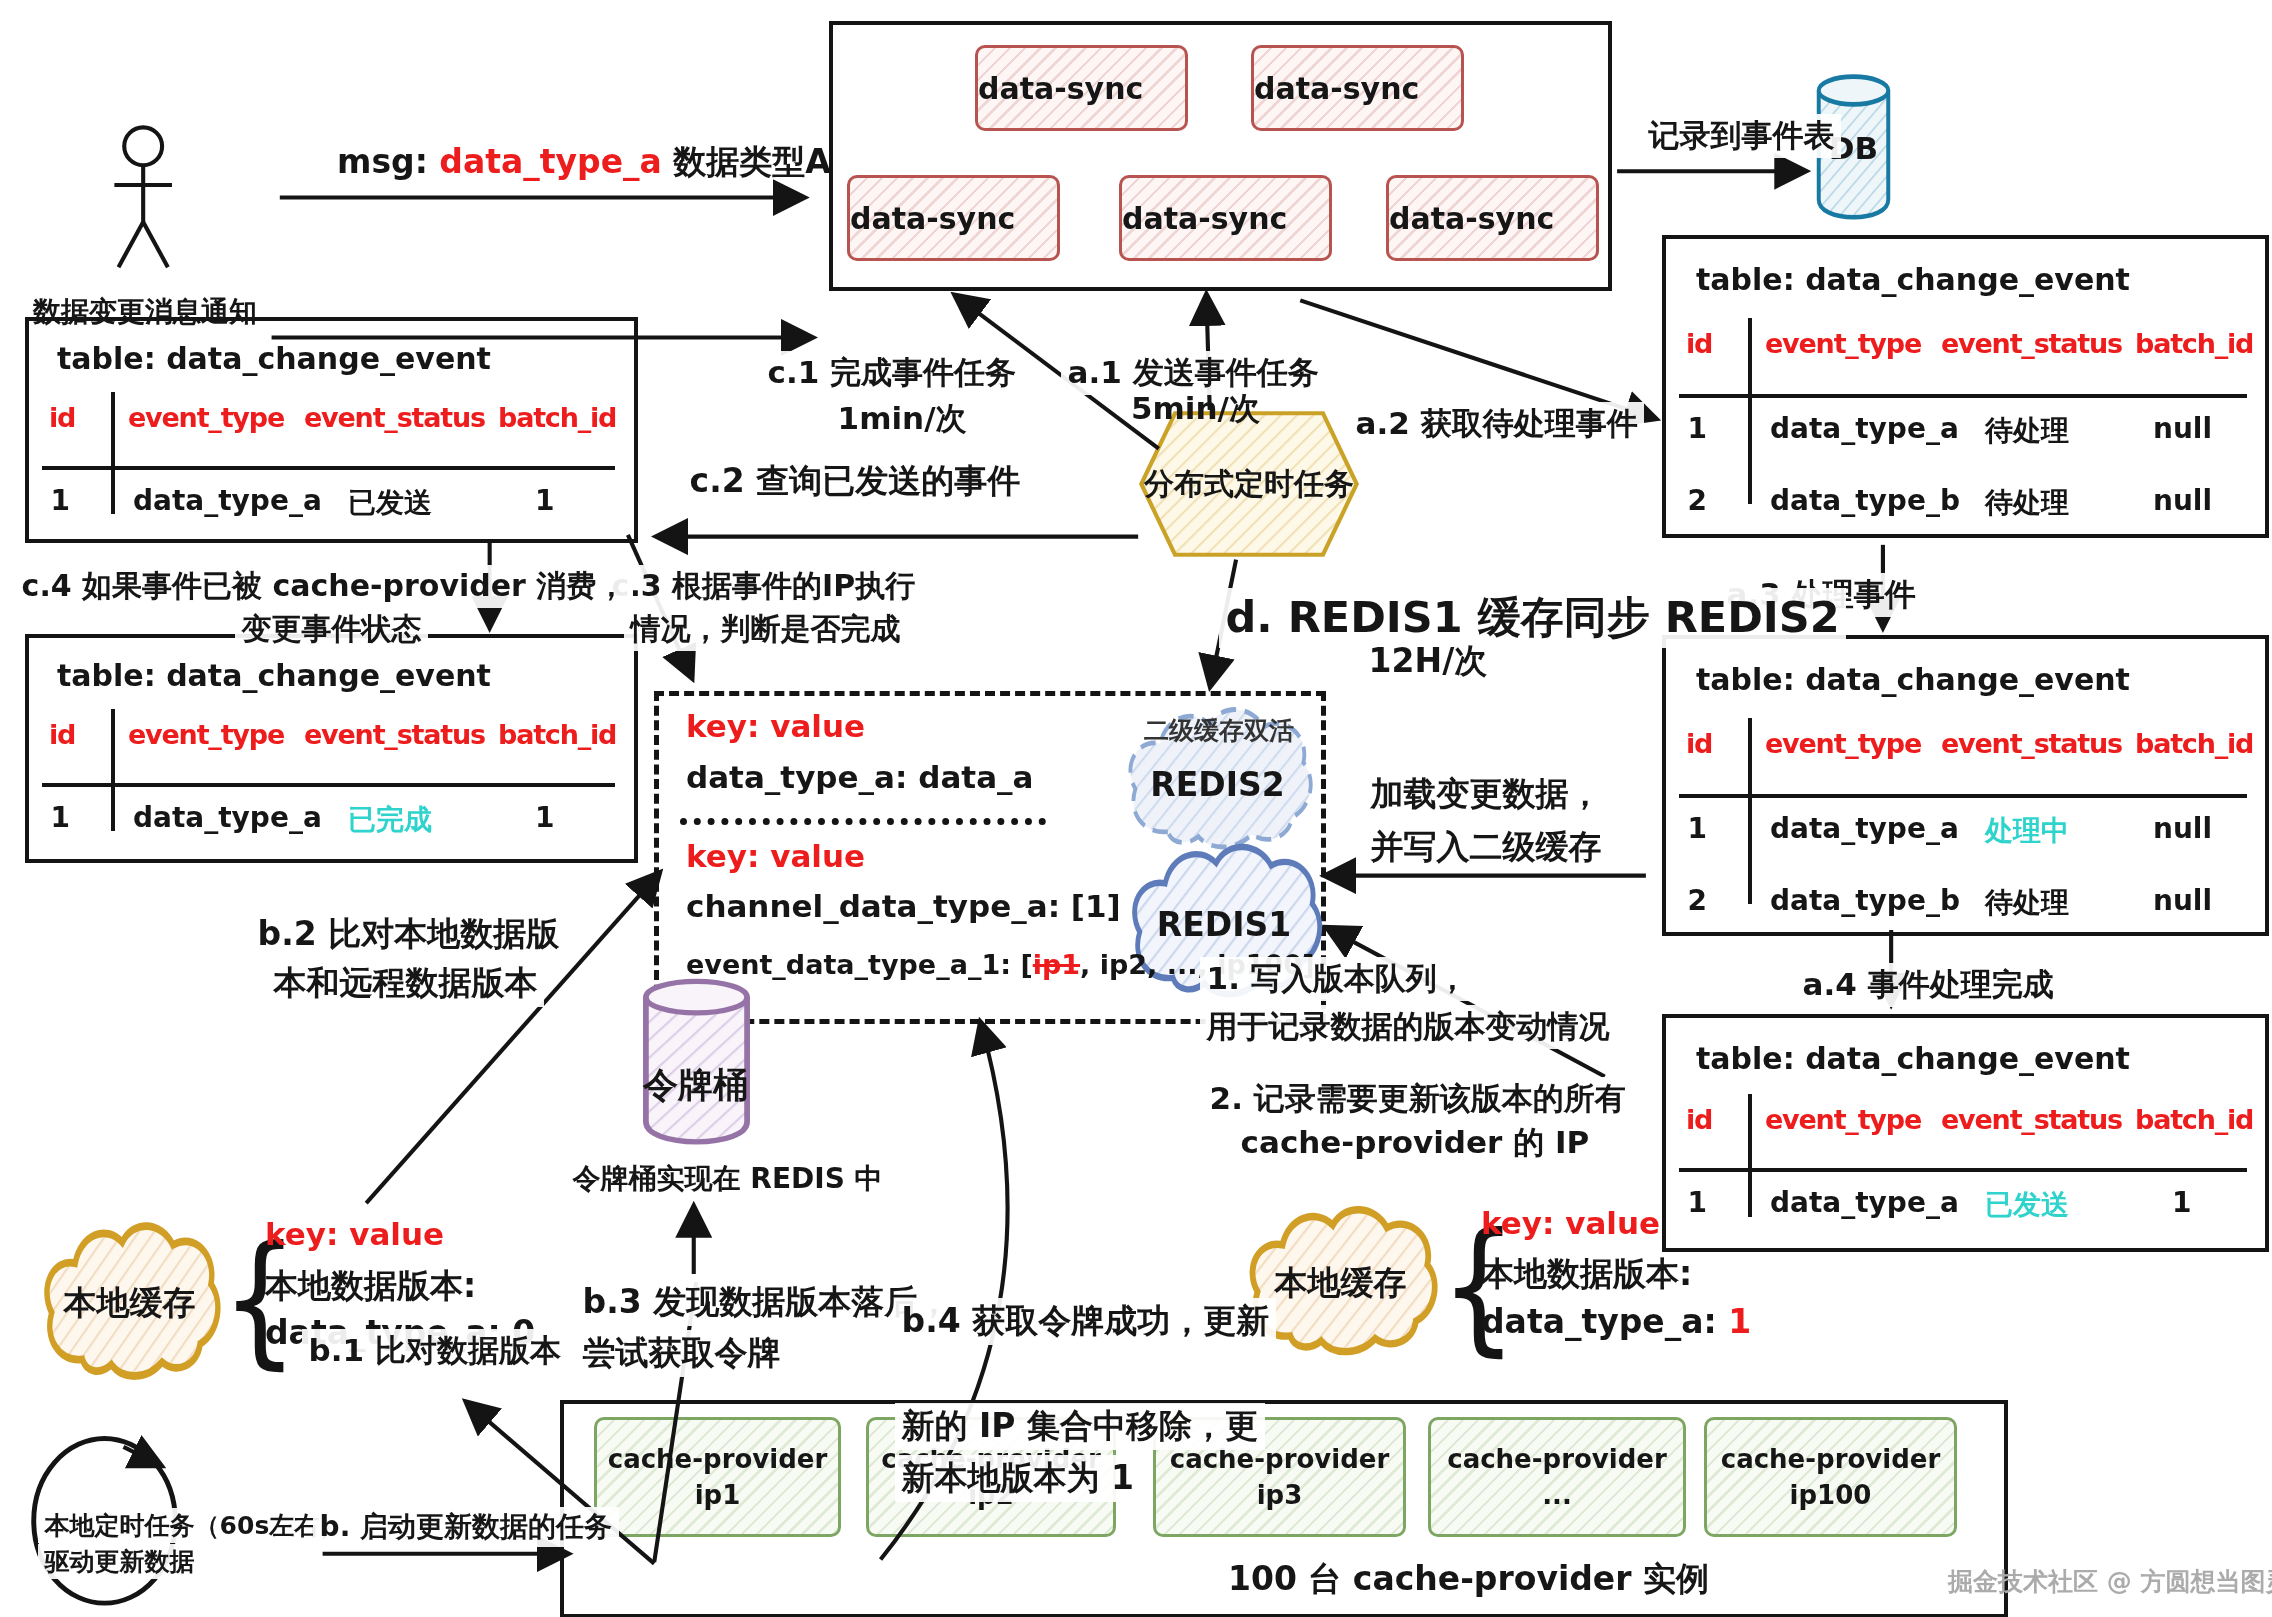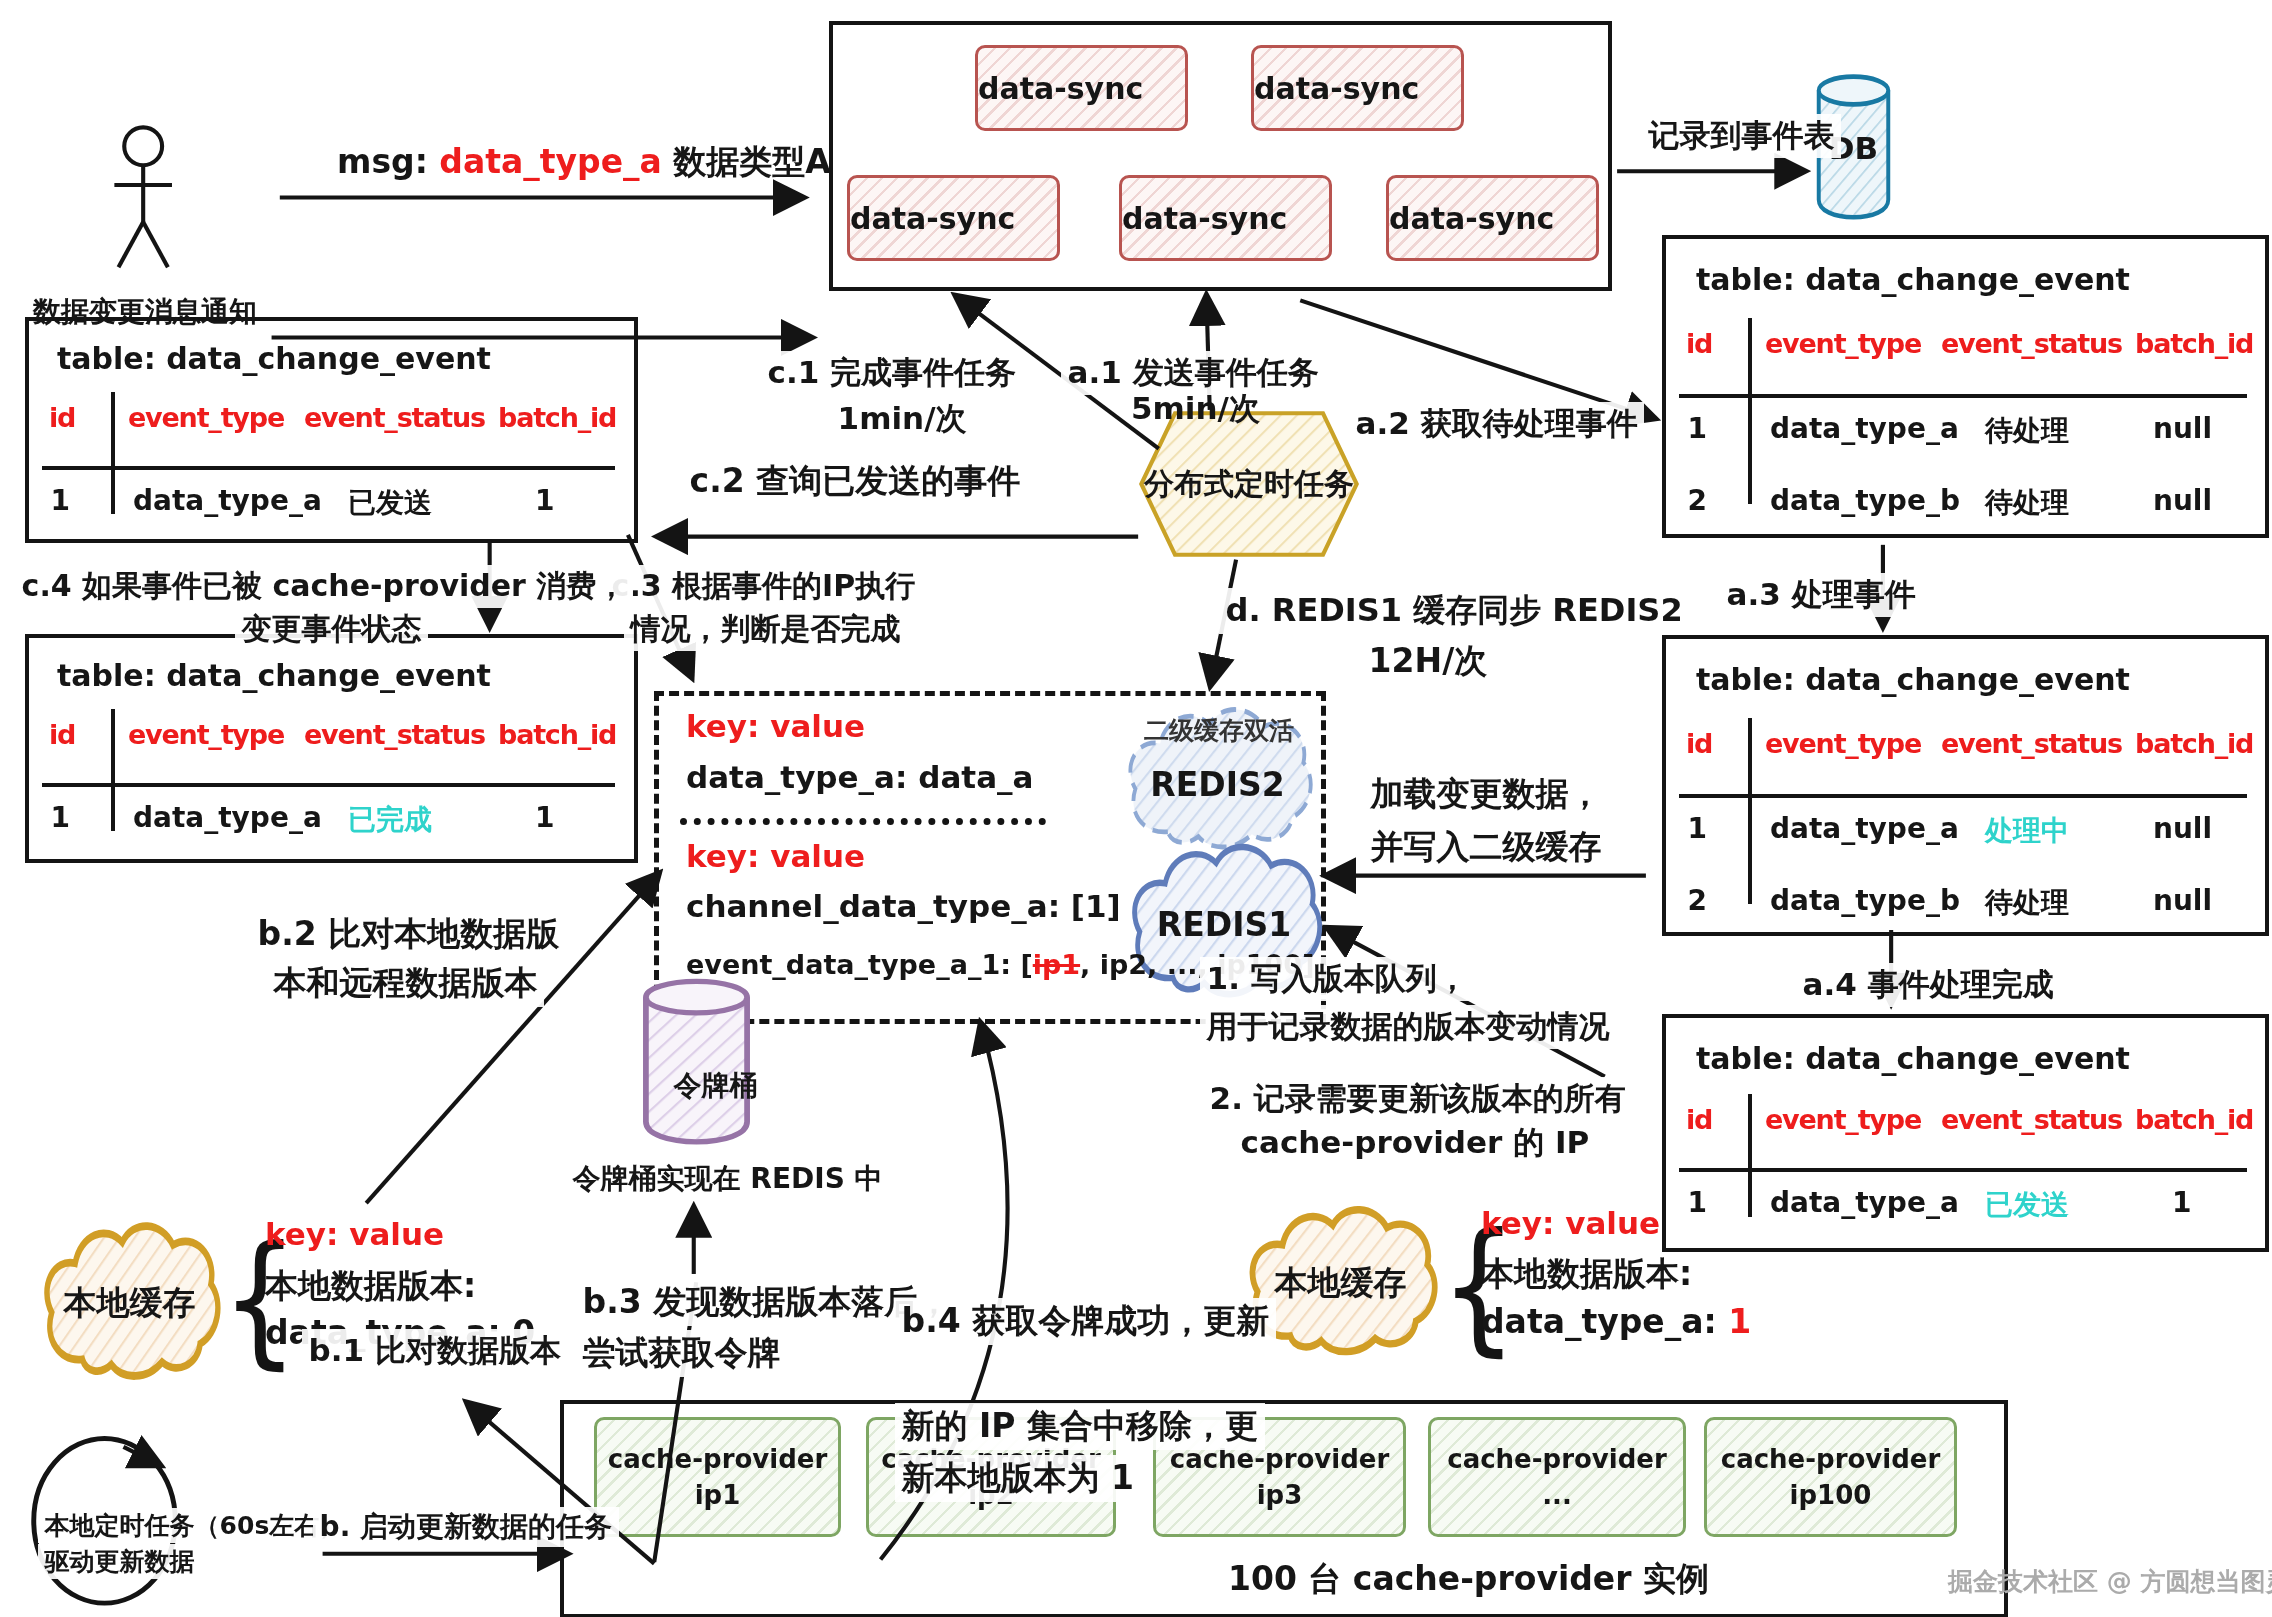--- a/index.html
+++ b/index.html
@@ -242,21 +242,21 @@
   <svg class="shape" style="left:639px;top:976px" width="115" height="169" viewBox="0 0 100 160" preserveAspectRatio="none">
     <defs>
         <pattern id="htk" width="12" height="12" patternTransform="rotate(45)" patternUnits="userSpaceOnUse">
           <rect width="12" height="12" fill="#f8f4fa"></rect>
           <line x1="0" y1="0" x2="0" y2="12" stroke="#ddcfe8" stroke-width="4"></line>
         </pattern>
       </defs>
     <path d="M6 20 L6 138 C6 150 26 157 50 157 C74 157 94 150 94 138 L94 20" fill="url(#htk)" stroke="#9673a6" stroke-width="5"></path>
     <ellipse cx="50" cy="20" rx="44" ry="15" fill="#f8f4fa" stroke="#9673a6" stroke-width="5"></ellipse>
   </svg>
-  <div class="cloud-label" style="left:658px;top:1061px;width:115px;height:49px;font-size:28px">
+  <div class="cloud-label" style="left:638px;top:1061px;width:115px;height:49px;font-size:35px">
       <span>令牌桶</span>
     </div>
   <div class="txt hl" style="left:566px;top:1150px;font-size:28px">令牌桶实现在 REDIS 中</div>
 
   <div class="box-frame" style="left:560px;top:1400px;width:1440px;height:210px">
     <div class="prov-box" style="left:30px;top:13px;width:241px">
         <span>cache-provider</span>
         <span>ip1</span>
       </div>
     <div class="prov-box" style="left:302px;top:13px;width:244px">
@@ -315,21 +315,21 @@
   <div class="txt hl" style="left:1061px;top:342px;font-size:31px">a.1 发送事件任务</div>
   <div class="txt" style="left:1131px;top:388px;font-size:31px">5min/次</div>
   <div class="txt hl" style="left:1349px;top:393px;font-size:31px">a.2 获取待处理事件</div>
   <div class="txt hl" style="left:1720px;top:564px;font-size:31px">a.3 处理事件</div>
   <div class="txt hl" style="left:1796px;top:954px;font-size:31px">a.4 事件处理完成</div>
   <div class="txt hl" style="left:683px;top:449px;font-size:33px">c.2 查询已发送的事件</div>
   <div class="txt hl" style="left:605px;top:556px;font-size:30px">c.3 根据事件的IP执行</div>
   <div class="txt hl" style="left:624px;top:599px;font-size:30px">情况，判断是否完成</div>
   <div class="txt hl" style="left:15px;top:556px;font-size:30px">c.4 如果事件已被 cache-provider 消费，</div>
   <div class="txt hl" style="left:235px;top:599px;font-size:30px">变更事件状态</div>
-  <div class="txt hl" style="left:1219px;top:579px;font-size:32px">d. REDIS1 缓存同步 REDIS2</div>
+  <div class="txt hl" style="left:1219px;top:579px;font-size:43px">d. REDIS1 缓存同步 REDIS2</div>
   <div class="txt hl" style="left:1362px;top:629px;font-size:33px">12H/次</div>
   <div class="txt hl" style="left:1364px;top:762px;font-size:33px">加载变更数据，</div>
   <div class="txt hl" style="left:1364px;top:815px;font-size:33px">并写入二级缓存</div>
   <div class="txt hl" style="left:1200px;top:948px;font-size:31px">1. 写入版本队列，</div>
   <div class="txt hl" style="left:1200px;top:996px;font-size:31px">用于记录数据的版本变动情况</div>
   <div class="txt hl" style="left:1203px;top:1068px;font-size:31px">2. 记录需要更新该版本的所有</div>
   <div class="txt hl" style="left:1234px;top:1112px;font-size:31px">cache-provider 的 IP</div>
   <div class="txt hl" style="left:251px;top:902px;font-size:33px">b.2 比对本地数据版</div>
   <div class="txt hl" style="left:267px;top:951px;font-size:33px">本和远程数据版本</div>
   <div class="txt hl" style="left:576px;top:1270px;font-size:33px">b.3 发现数据版本落后，</div>

